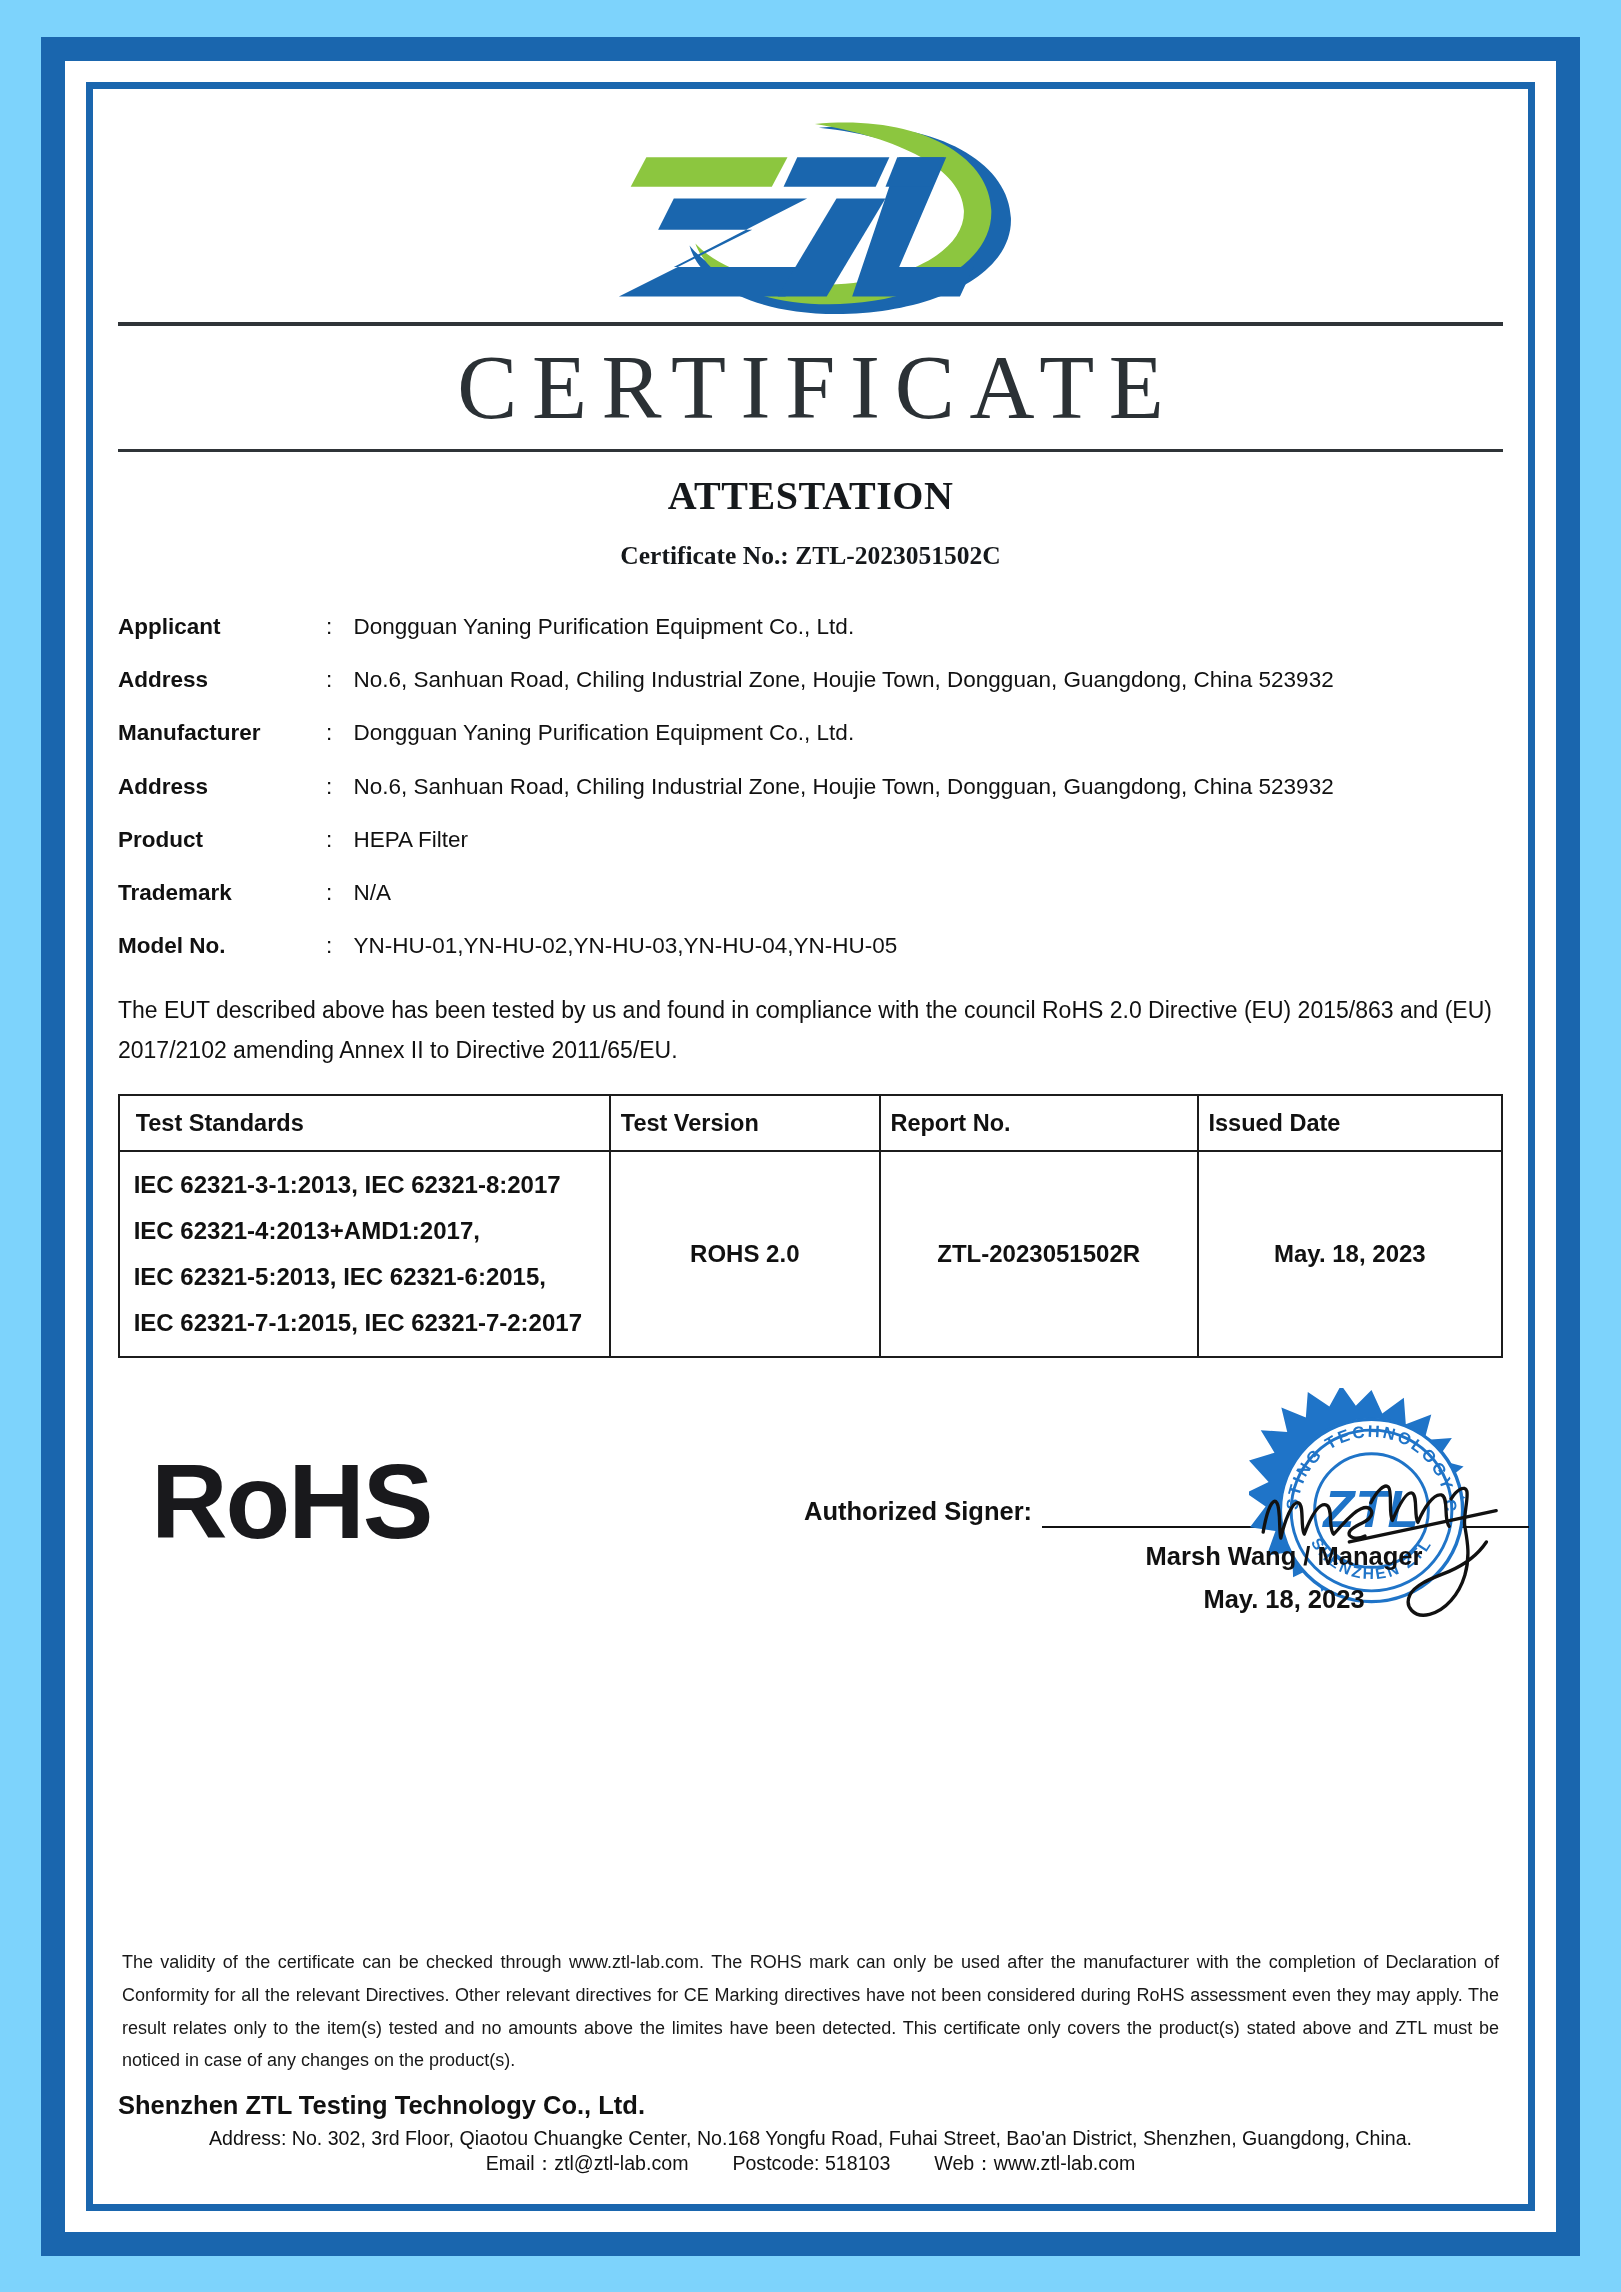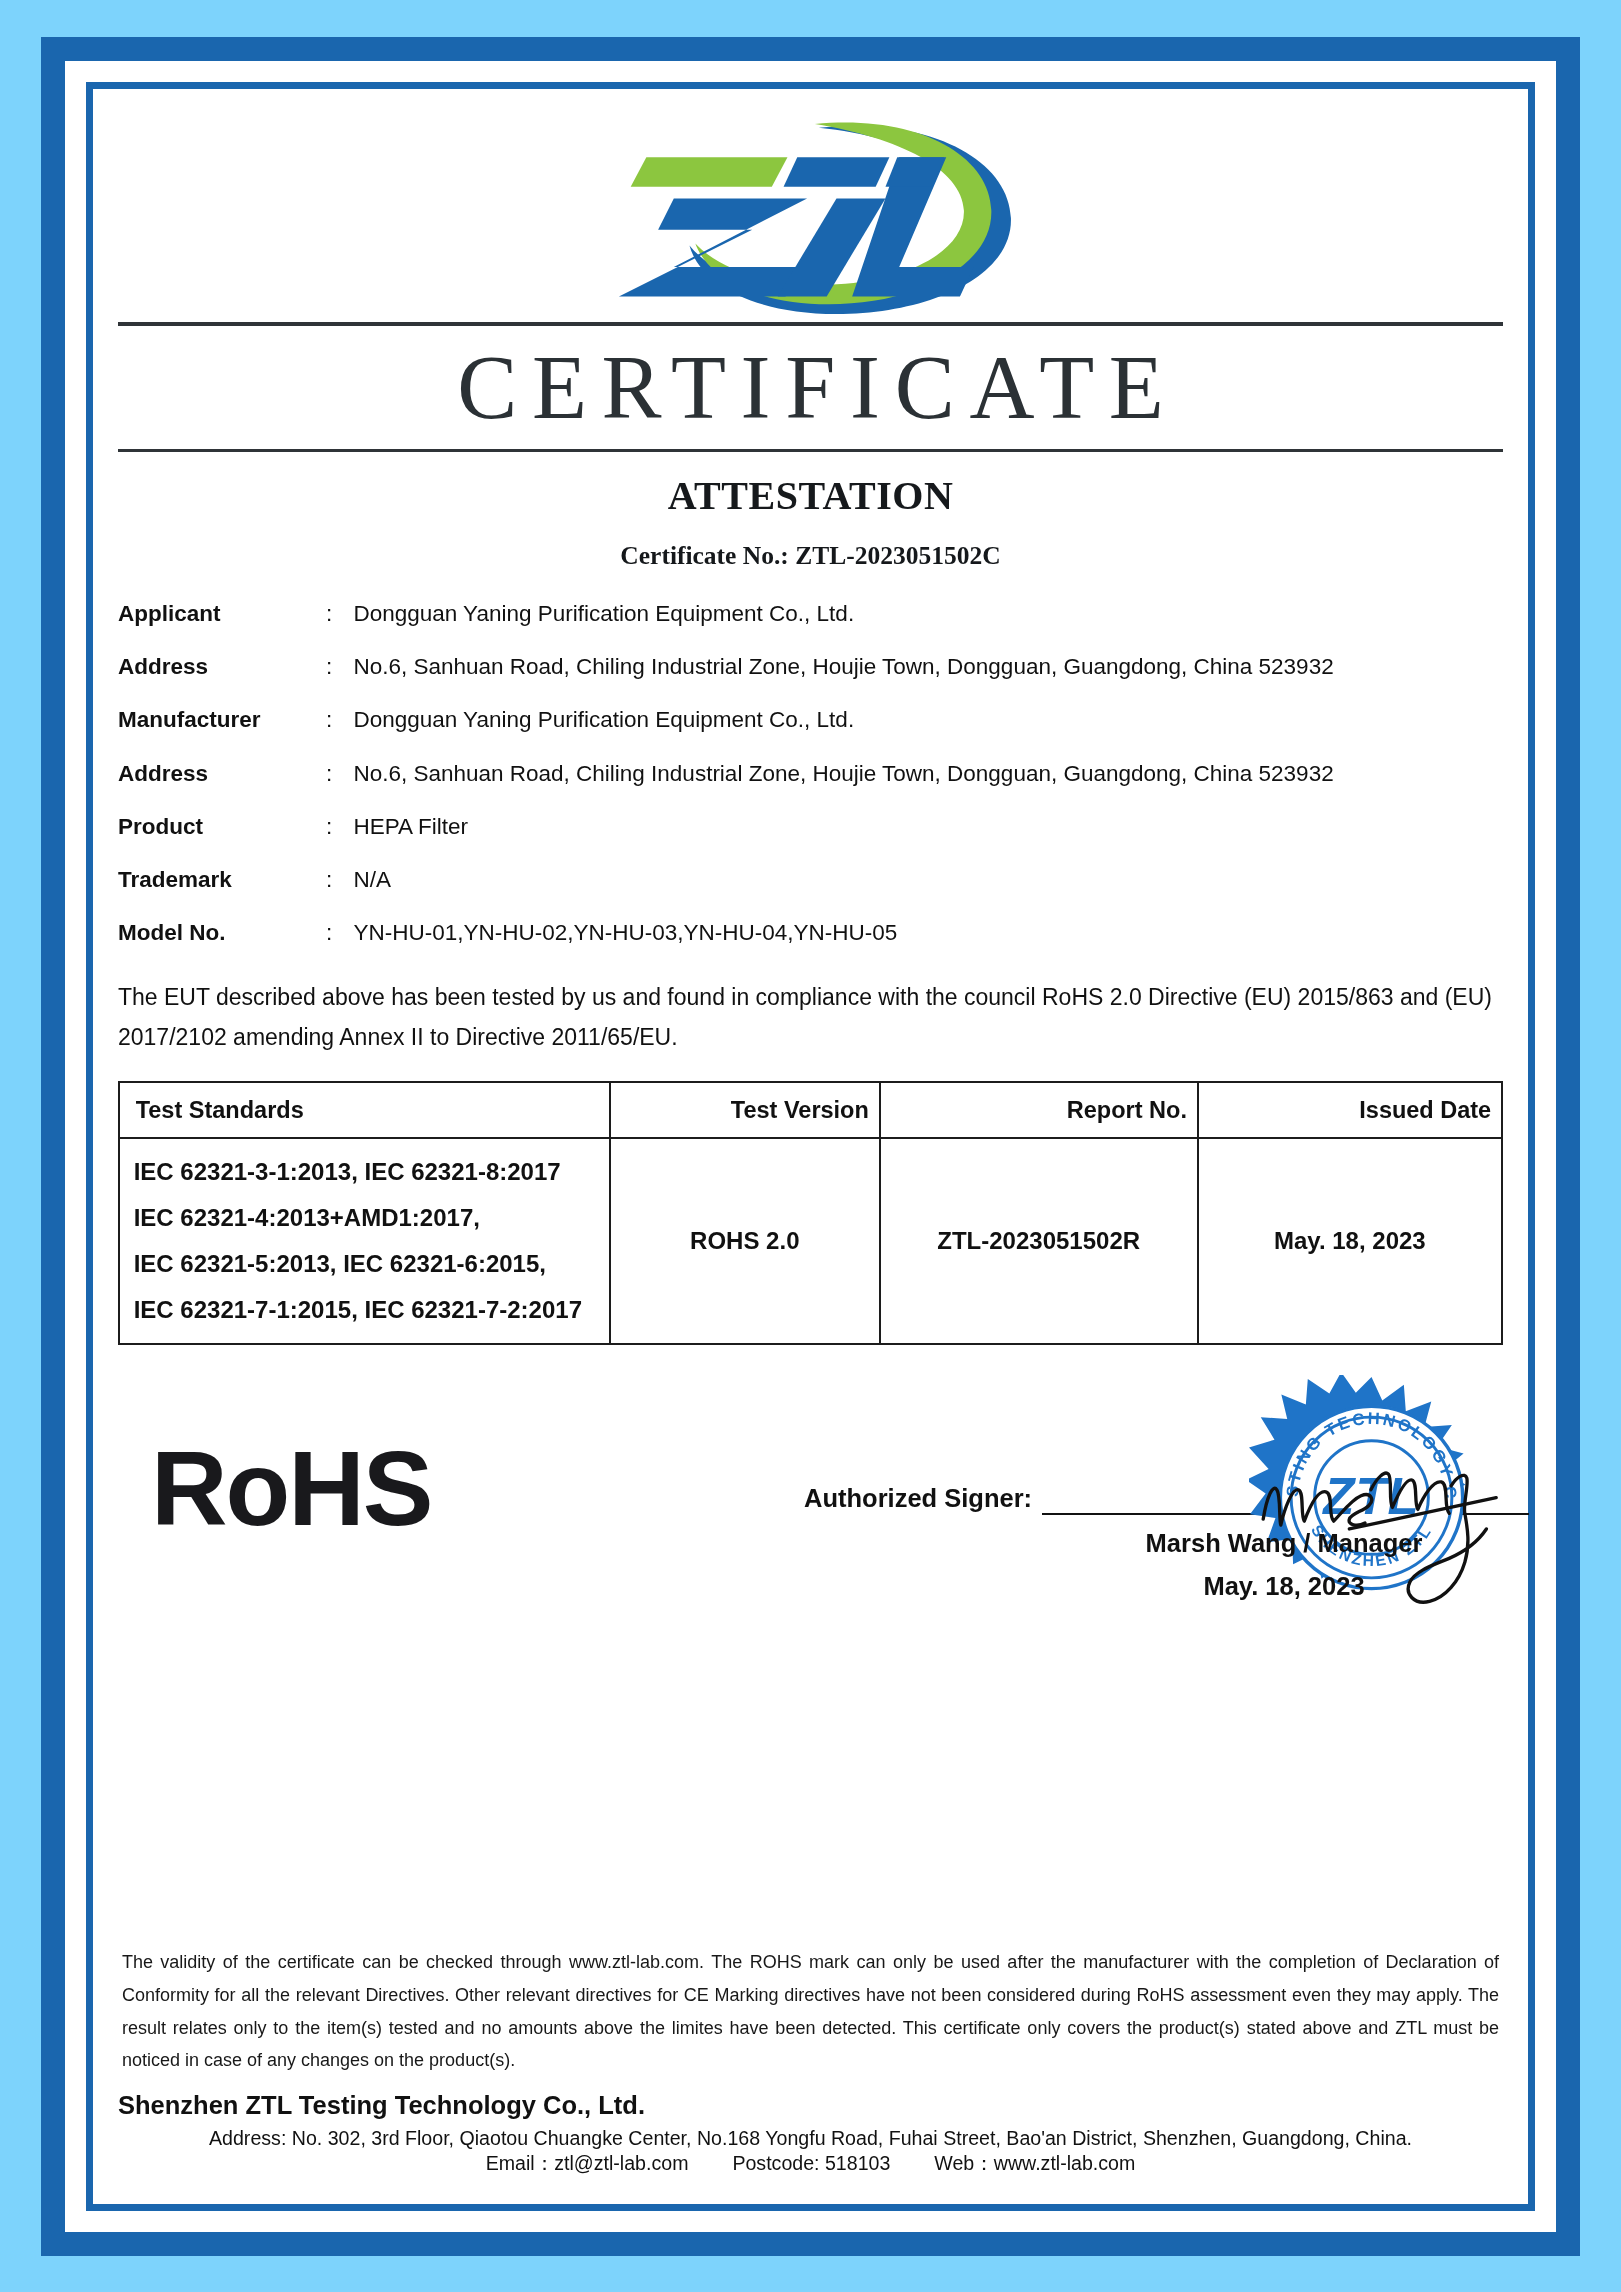--- a/index.html
+++ b/index.html
@@ -78,21 +78,21 @@
   .certno {
     font-family: "Liberation Serif", serif;
     font-weight: 700;
     font-size: 25.5px;
     text-align: center;
     margin-top: 21.6px;
     color: #15181b;
   }
 
   
-  .details { margin-top: 25px; }
+  .details { margin-top: 38px; }
   .drow {
     display: flex;
     align-items: flex-start;
     margin-bottom: 16.7px;
     font-size: 22.5px;
     line-height: 1.62;
   }
   .dlabel {
     width: 208px;
     flex: 0 0 208px;
@@ -122,21 +122,21 @@
     table-layout: fixed;
   }
   table.std th, table.std td {
     border: 2px solid #1c1c1c;
     padding: 9.8px 13.7px;
     font-size: 24px;
     font-weight: 700;
     color: #111;
   }
   table.std th {
-    text-align: right;
+    text-align: left;
     padding: 13.7px 9.8px;
     font-size: 23.5px;
   }
   table.std th.left { text-align: left; padding-left: 15.7px; }
   table.std td.center { text-align: center; }
   td.stdlist { line-height: 1.92; padding: 11.8px 15.7px; }
   col.c1 { width: 35.5%; }
   col.c2 { width: 19.5%; }
   col.c3 { width: 23%; }
   col.c4 { width: 22%; }

